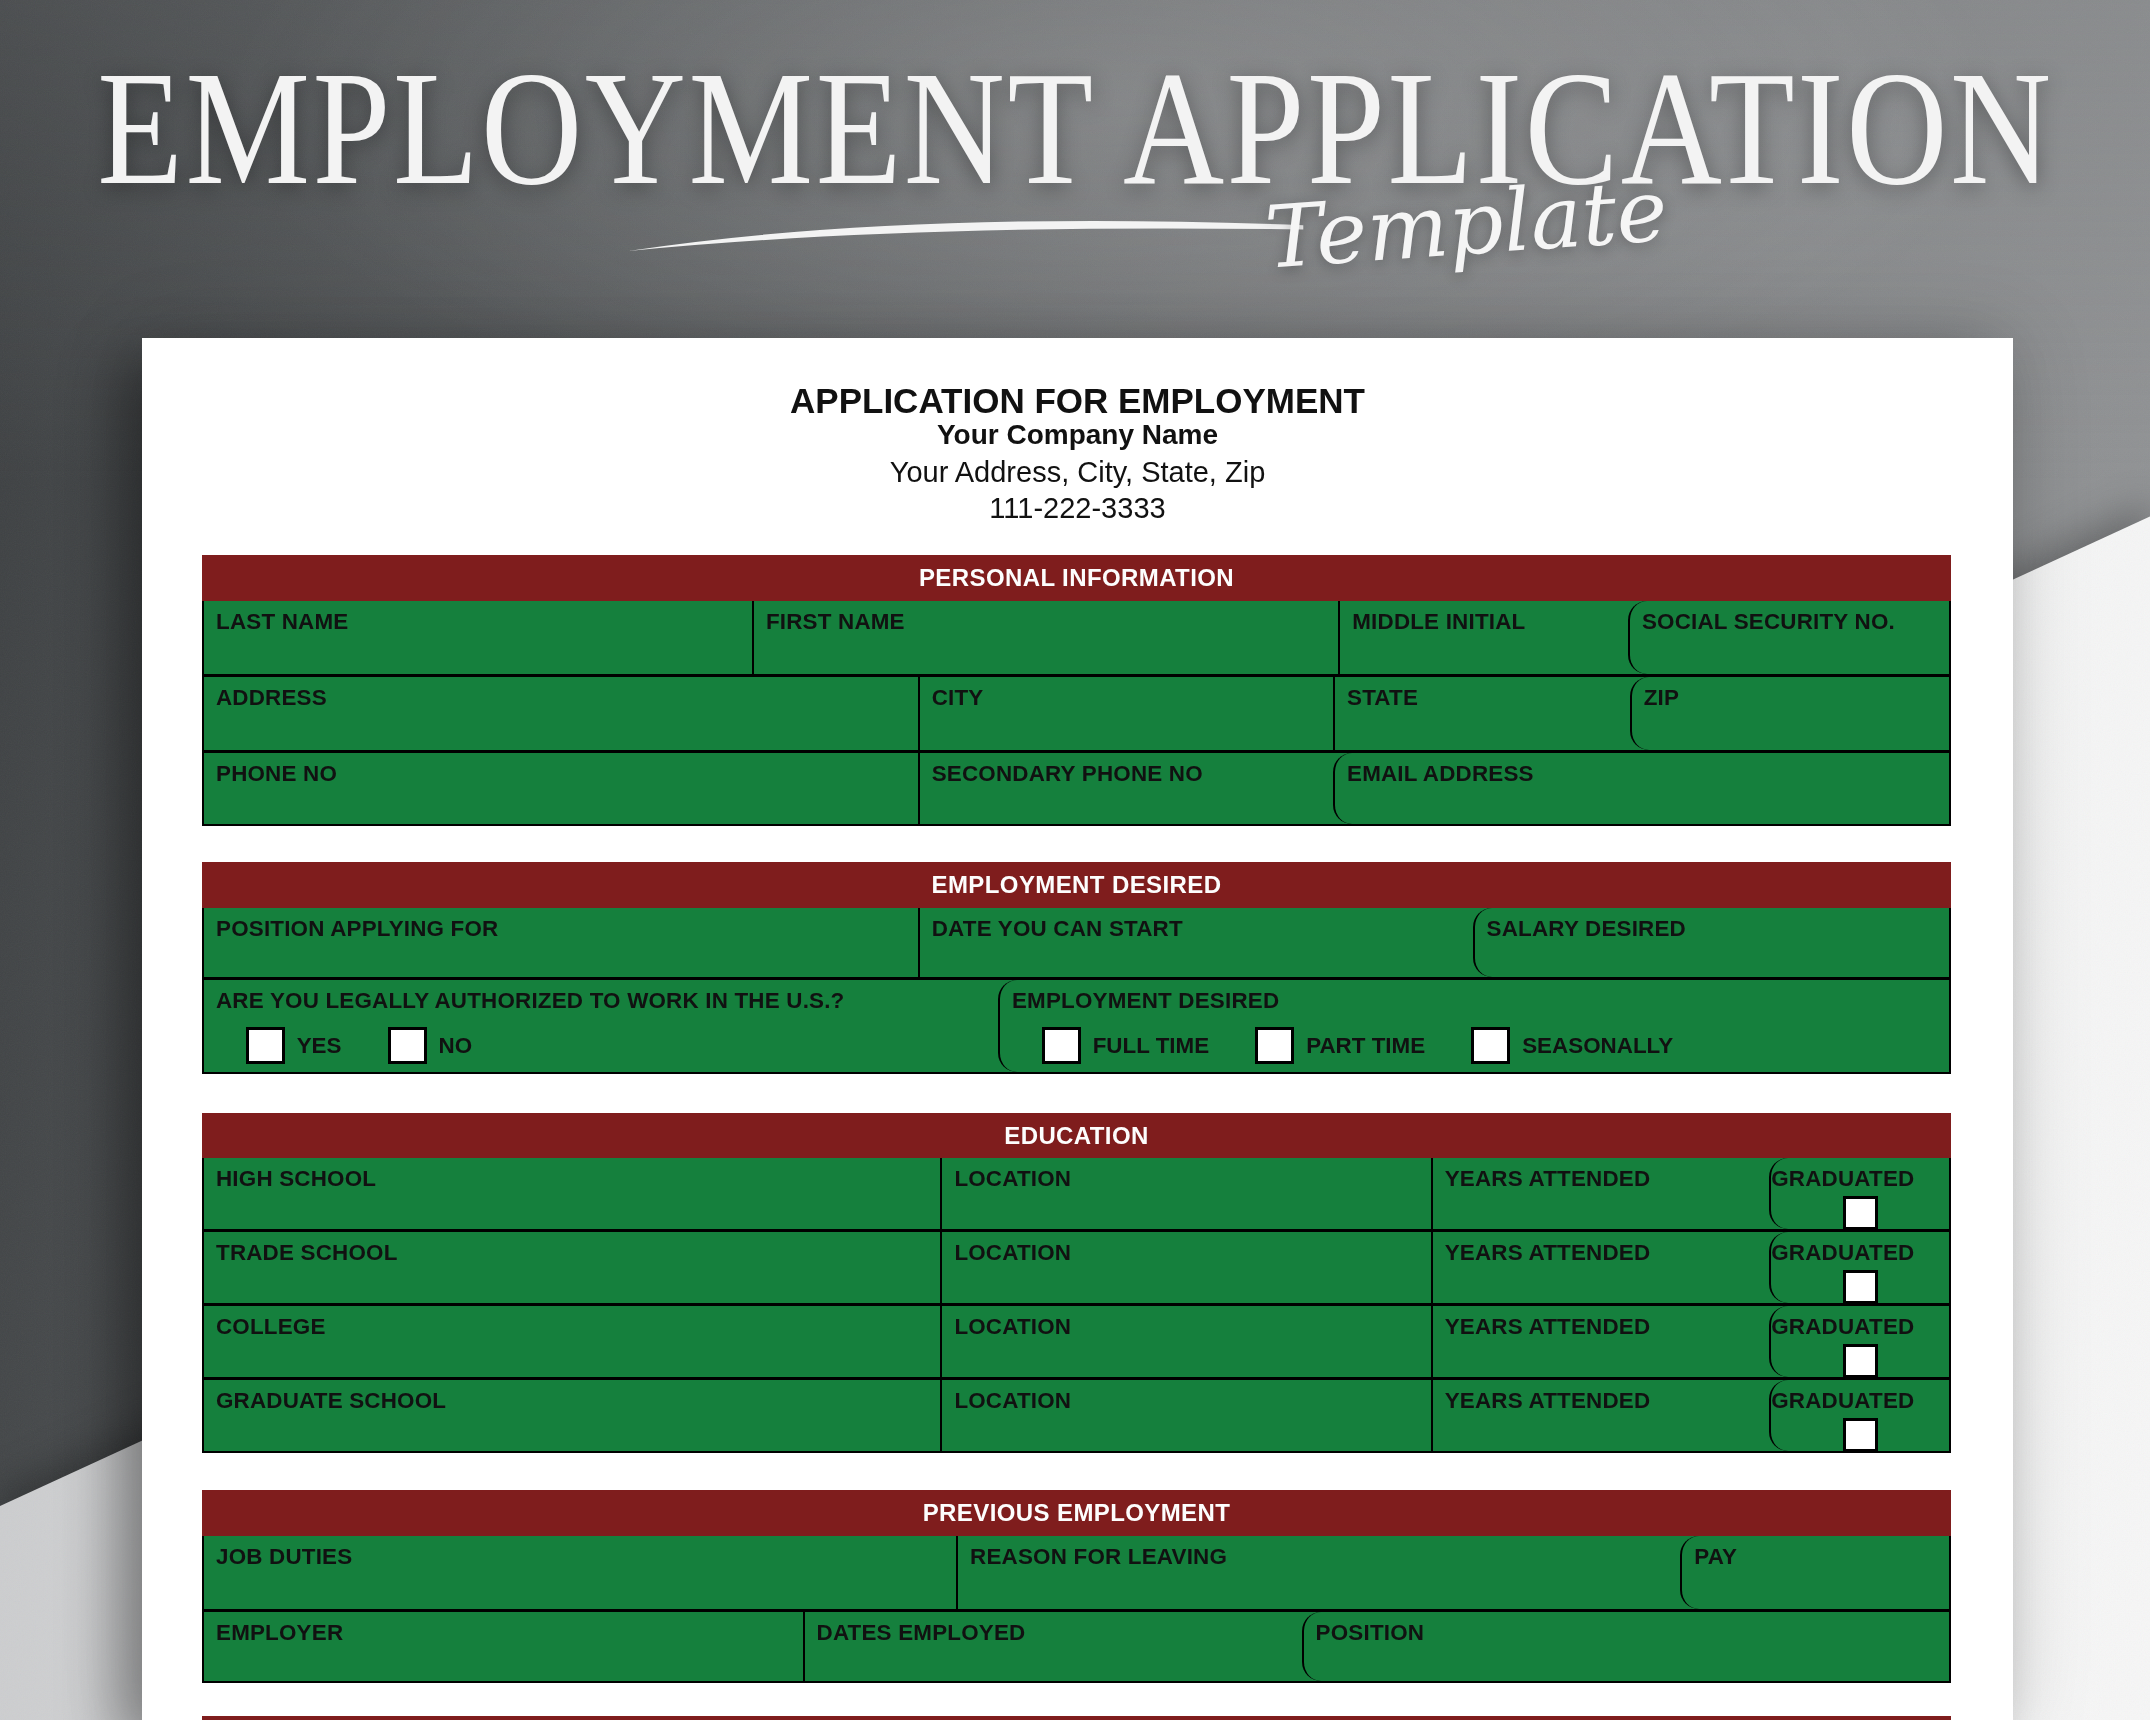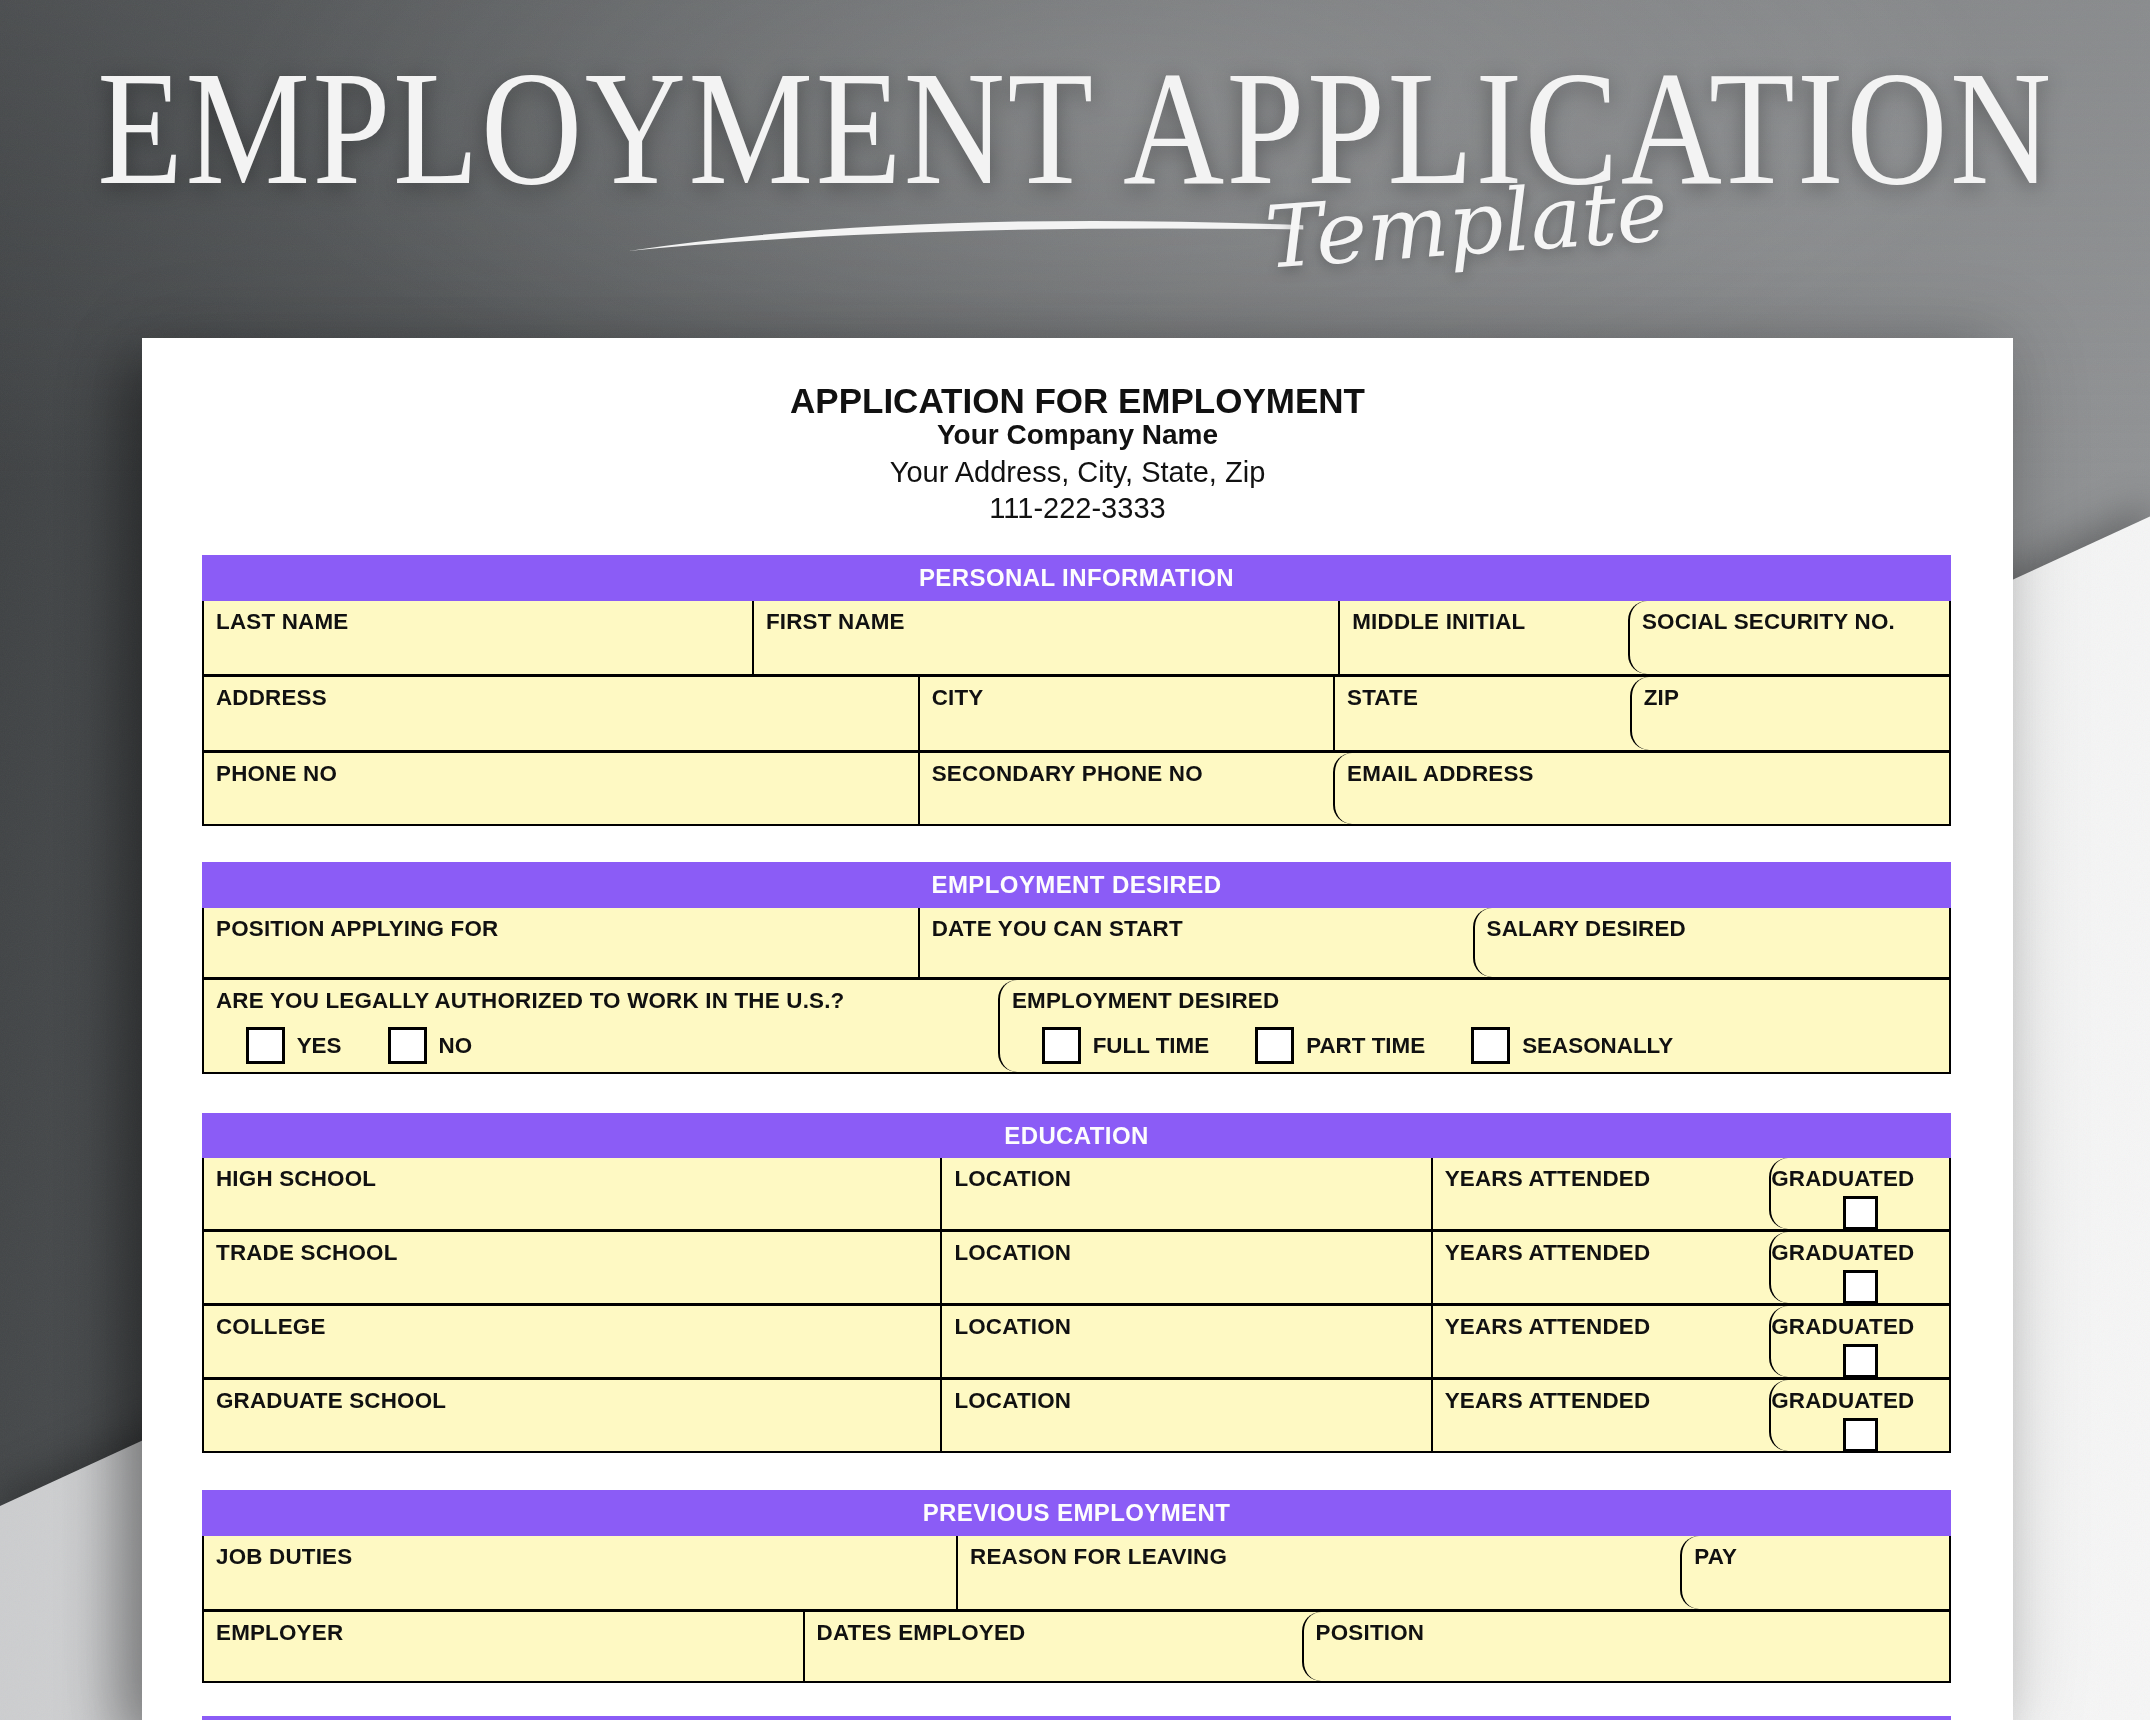--- a/index.html
+++ b/index.html
@@ -44,27 +44,27 @@
   }
   .ph{position:absolute;left:0;width:100%;text-align:center;}
   .ph-title  {top:42px; font-size:35px;font-weight:bold;line-height:41px;letter-spacing:0;}
   .ph-company{top:80px; font-size:28px;font-weight:bold;line-height:34px;}
   .ph-address{top:117px;font-size:29px;line-height:34px;}
   .ph-phone  {top:153px;font-size:29px;line-height:34px;}
 
   .section{position:absolute;left:60px;width:1749px;}
   .s1{top:217px;} .s2{top:524px;} .s3{top:775px;} .s4{top:1152px;} .s5{top:1378px;}
   .bar{
-    background:#8b5cf6;color:#fdfdfd;text-align:center;
+    background:#7f1d1d;color:#fdfdfd;text-align:center;
     font-size:24px;font-weight:bold;letter-spacing:0.4px;
   }
   .bar.h54{height:46px;line-height:46px;} .bar.h52{height:45px;line-height:45px;}
   .bar.h53{height:46px;line-height:46px;} .bar.h30{height:26px;}
 
-  .tbl{border:2.6px solid #000;border-top:none;background:#fef9c3;}
+  .tbl{border:2.6px solid #000;border-top:none;background:#15803d;}
   .row{display:flex;border-top:3.4px solid #000;}
   .row:first-child{border-top:none;}
   .h85{height:73px;} .h82{height:71px;} .h80{height:69px;} .h107{height:92px;}
   .cell{border-left:2.6px solid #000;box-sizing:border-box;padding:7.7px 5.2px 0 12px;overflow:hidden;}
   .cell:first-child{border-left:none;}
   .lbl{font-size:22.4px;font-weight:bold;letter-spacing:0.2px;line-height:26px;display:inline-block;}
 
   .cbrow{display:flex;align-items:center;margin:13.8px 0 0 1.7px;padding-left:28px;}
   .cb{width:33px;height:31px;border:3.4px solid #000;background:#fff;flex:0 0 auto;}
   .cb-lbl{font-size:22.4px;font-weight:bold;margin:0 46px 0 12px;}

